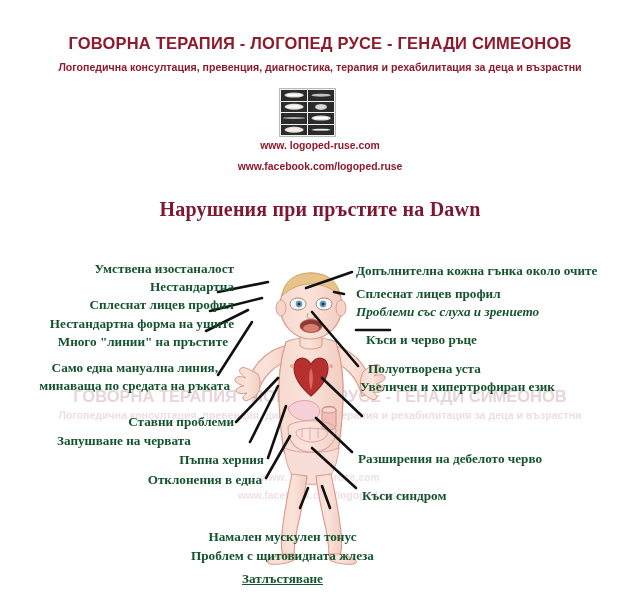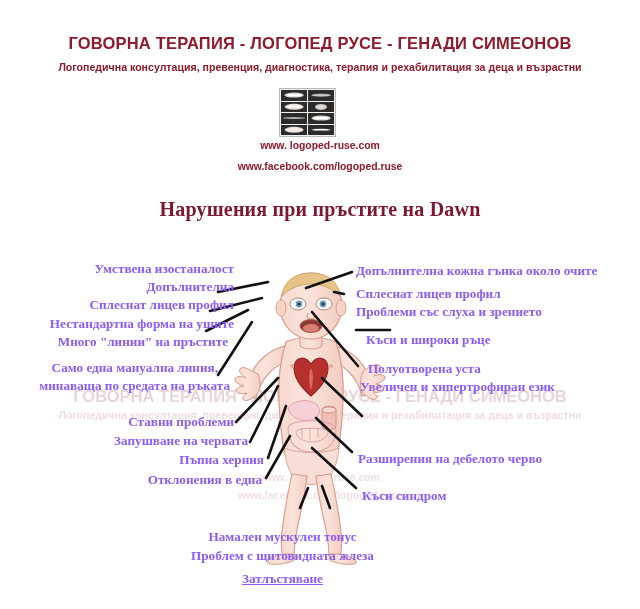--- a/index.html
+++ b/index.html
@@ -181,21 +181,21 @@
     left: 0; top: 0;
     width: 640px; height: 373px;
   }
 
   
   .label {
     position: absolute;
     font-family: "Liberation Serif", "DejaVu Serif", serif;
     font-weight: bold;
     font-size: 13.2px;
-    color: #8b5cf6;
+    color: #14532d;
     white-space: nowrap;
     line-height: 1.33;
   }
   .label.right-aligned { text-align: right; }
   .label.centered { text-align: center; margin-left: 10px; }
 </style>
 </head>
 <body>
 
 <div id="header-block">
@@ -342,36 +342,36 @@
       <line x1="362" y1="180" x2="322" y2="142"></line>
       <line x1="352" y1="216" x2="316" y2="182"></line>
       <line x1="356" y1="252" x2="312" y2="212"></line>
 
       <line x1="300" y1="272" x2="308" y2="252"></line>
       <line x1="330" y1="272" x2="322" y2="250"></line>
     </g>
   </svg>
 
   <div class="label right-aligned" style="left:0; width:234px; top:24px;">Умствена изостаналост</div>
-  <div class="label right-aligned" style="left:0; width:234px; top:42px;">Допълнителна</div>
+  <div class="label right-aligned" style="left:0; width:234px; top:42px;">Нестандартна</div>
   <div class="label right-aligned" style="left:0; width:234px; top:60px;">Сплеснат лицев профил</div>
   <div class="label right-aligned" style="left:0; width:234px; top:79px;">Нестандартна форма на ушите</div>
   <div class="label right-aligned" style="left:0; width:228px; top:97px;">Много "линии" на пръстите</div>
   <div class="label right-aligned" style="left:0; width:218px; top:123px;">Само една мануална линия,</div>
   <div class="label right-aligned" style="left:0; width:230px; top:141px;">минаваща по средата на ръката</div>
 
   <div class="label right-aligned" style="left:0; width:234px; top:177px;">Ставни проблеми</div>
-  <div class="label right-aligned" style="left:0; width:248px; top:196px;">Запушване на червата</div>
+  <div class="label right-aligned" style="left:0; width:248px; top:196px;text-align:center;">Запушване на червата</div>
   <div class="label right-aligned" style="left:0; width:264px; top:215px;">Пъпна херния</div>
   <div class="label right-aligned" style="left:0; width:262px; top:235px;">Отклонения в една</div>
 
   <div class="label" style="left:356px; top:26px;">Допълнителна кожна гънка около очите</div>
   <div class="label" style="left:356px; top:49px;">Сплеснат лицев профил</div>
-  <div class="label" style="left:356px; top:67px;">Проблеми със слуха и зрението</div>
-  <div class="label" style="left:366px; top:95px;">Къси и широки ръце</div>
+  <div class="label" style="left:356px; top:67px;font-style:italic;">Проблеми със слуха и зрението</div>
+  <div class="label" style="left:366px; top:95px;">Къси и черво ръце</div>
   <div class="label" style="left:368px; top:124px;">Полуотворена уста</div>
   <div class="label" style="left:360px; top:142px;">Увеличен и хипертрофиран език</div>
   <div class="label" style="left:358px; top:214px;">Разширения на дебелото черво</div>
   <div class="label" style="left:362px; top:251px;">Къси синдром</div>
 
   <div class="label centered" style="left:0; width:545px; top:292px;">Намален мускулен тонус</div>
   <div class="label centered" style="left:0; width:545px; top:311px;">Проблем с щитовидната жлеза</div>
   <div class="label centered" style="left:0; width:545px; top:334px;text-decoration:underline;">Затлъстяване</div>
 
 </div>

